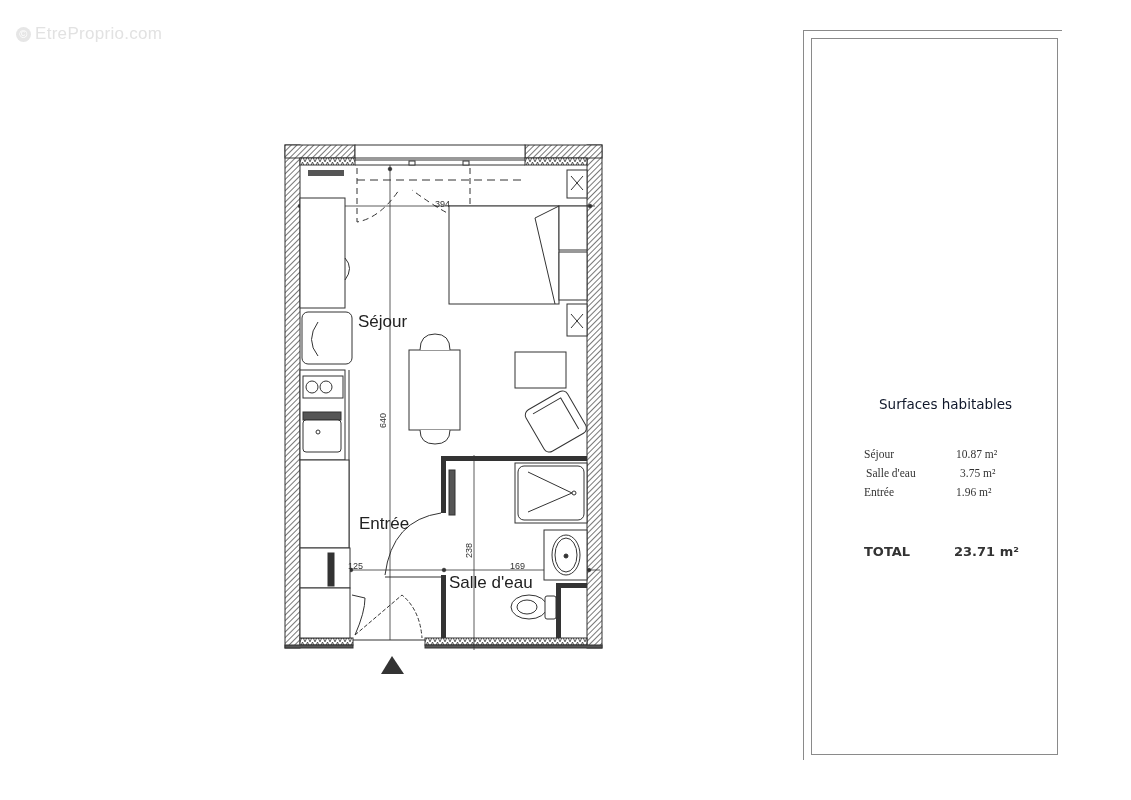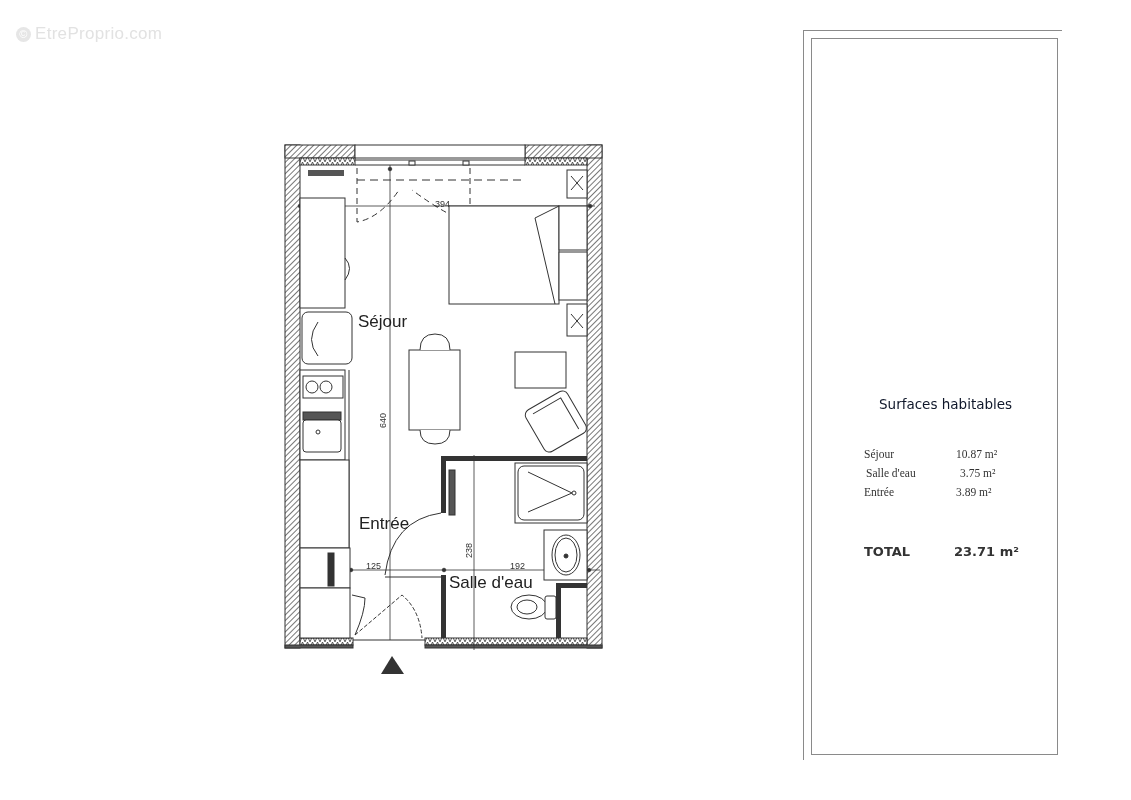--- a/index.html
+++ b/index.html
@@ -163,37 +163,37 @@
 
   <polygon points="392,656 381,674 404,674" fill="#333"></polygon>
 </svg>
 
 <div class="room-label" style="left:358px; top:312px;">Séjour</div>
 <div class="room-label" style="left:359px; top:514px;">Entrée</div>
 <div class="room-label" style="left:449px; top:573px;">Salle d'eau</div>
 
 <div class="dim" style="left:435px; top:199px;">394</div>
 <div class="dim v" style="left:378px; top:428px;">640</div>
-<div class="dim" style="left:366px; top:561px;text-align:center;">125</div>
-<div class="dim" style="left:510px; top:561px;">192</div>
+<div class="dim" style="left:348px; top:561px;text-align:center;">125</div>
+<div class="dim" style="left:510px; top:561px;">169</div>
 <div class="dim v" style="left:464px; top:558px;">238</div>
 
 <div class="panel-outer"></div>
 <div class="panel-inner"></div>
 
 <div class="surf-title">Surfaces habitables</div>
 
 <div class="surf-row" style="left:864px; top:448px;">
   <span class="lbl">Séjour</span>
   <span class="val" style="left:92px;">10.87 m²</span>
 </div>
 <div class="surf-row" style="left:866px; top:467px;">
   <span class="lbl">Salle d'eau</span>
   <span class="val" style="left:94px;">3.75 m²</span>
 </div>
 <div class="surf-row" style="left:864px; top:486px;">
   <span class="lbl">Entrée</span>
-  <span class="val" style="left:92px;">3.89 m²</span>
+  <span class="val" style="left:92px;">1.96 m²</span>
 </div>
 <div class="surf-row" style="left:864px; top:544px;">
   <span class="lbl surf-total">TOTAL</span>
   <span class="val surf-total" style="left:90px;">23.71 m²</span>
 </div>
 
 </body></html>

